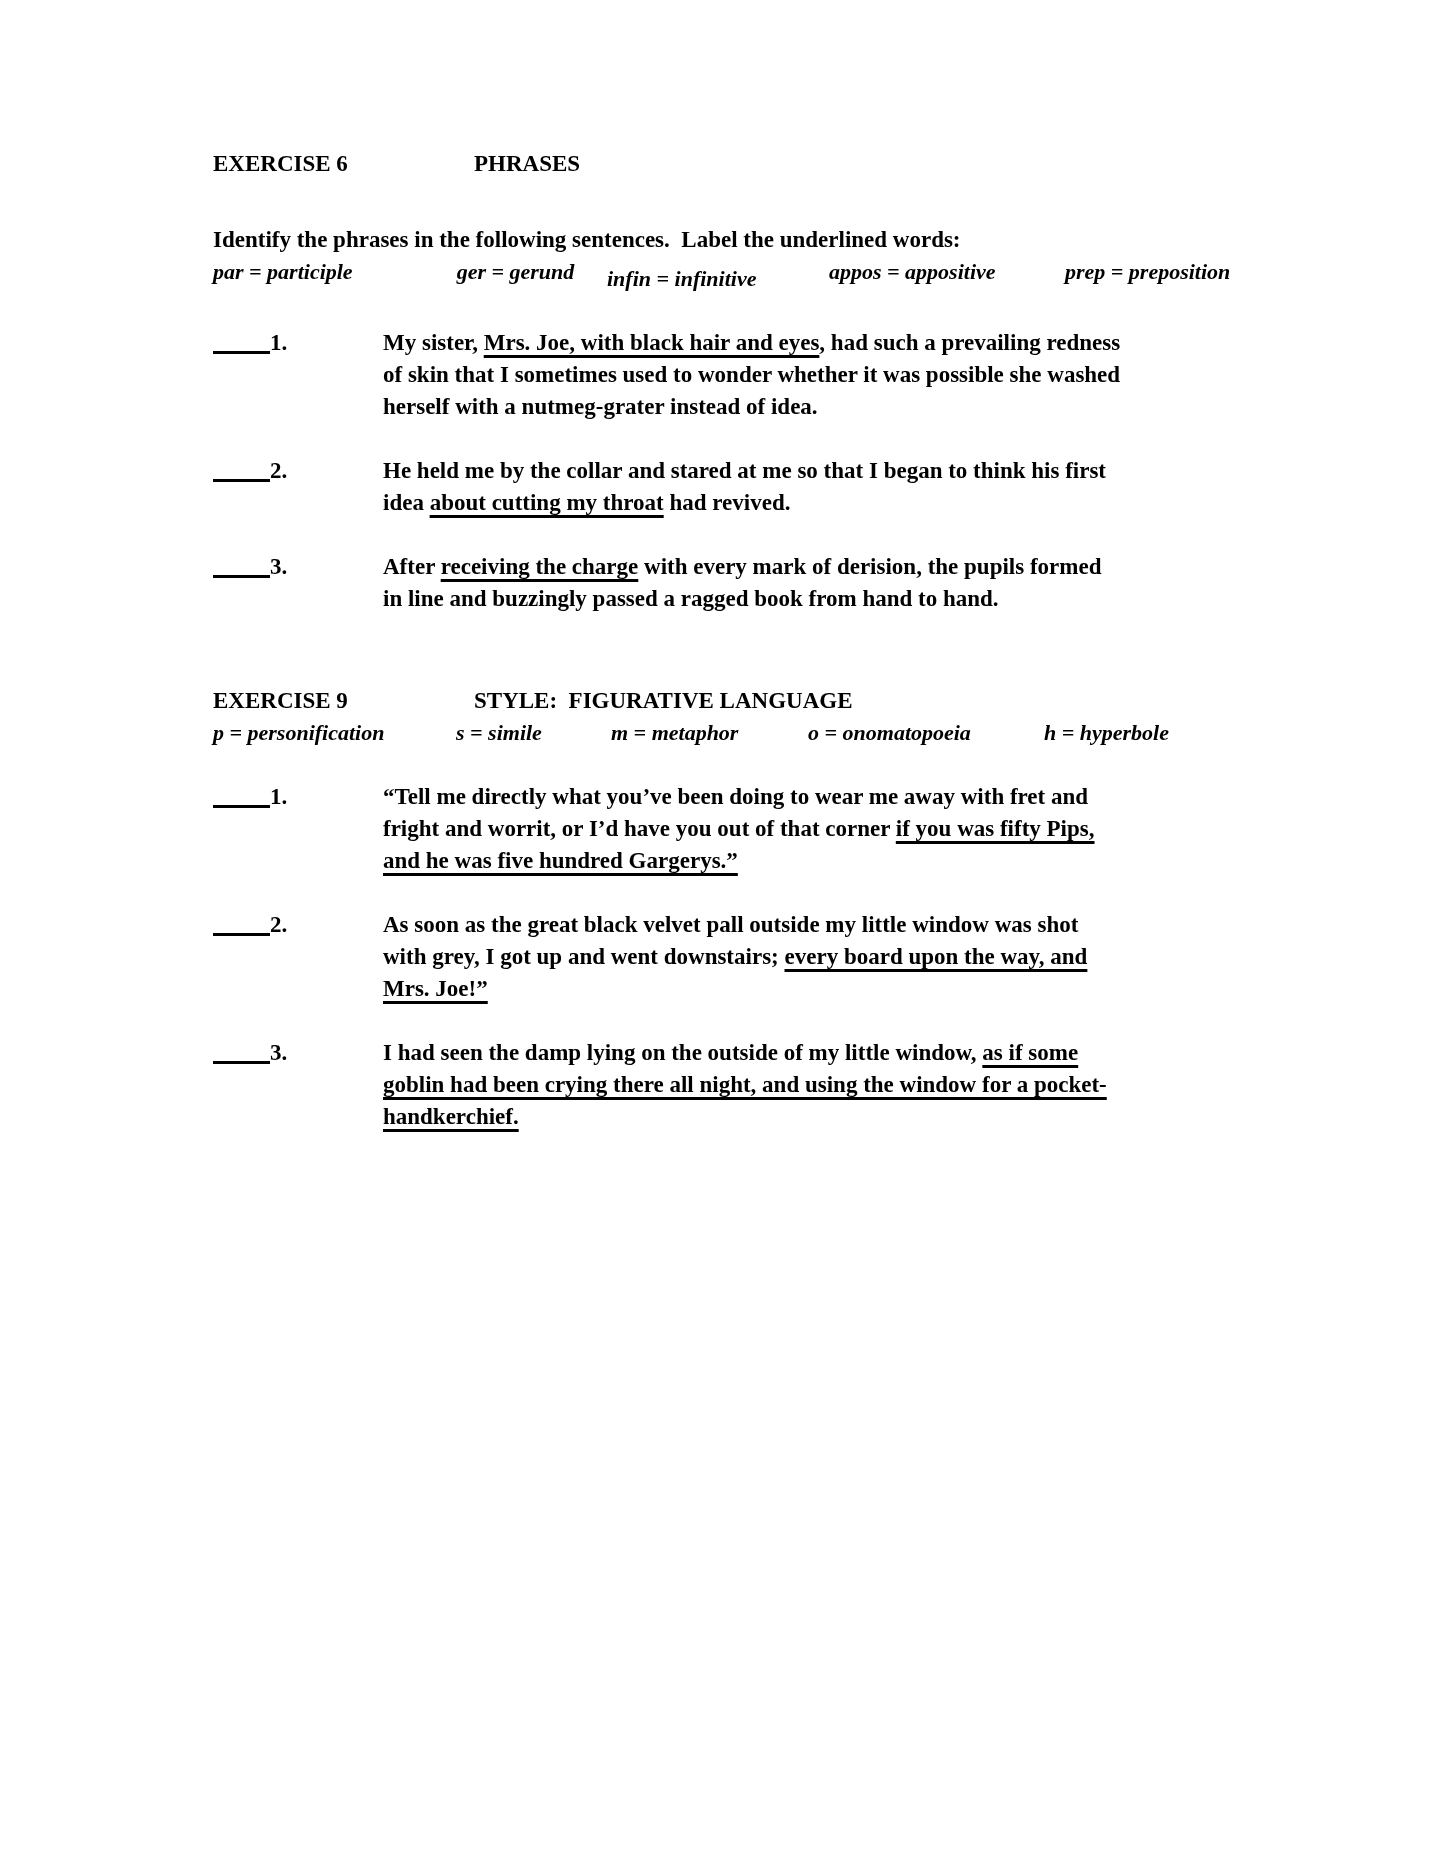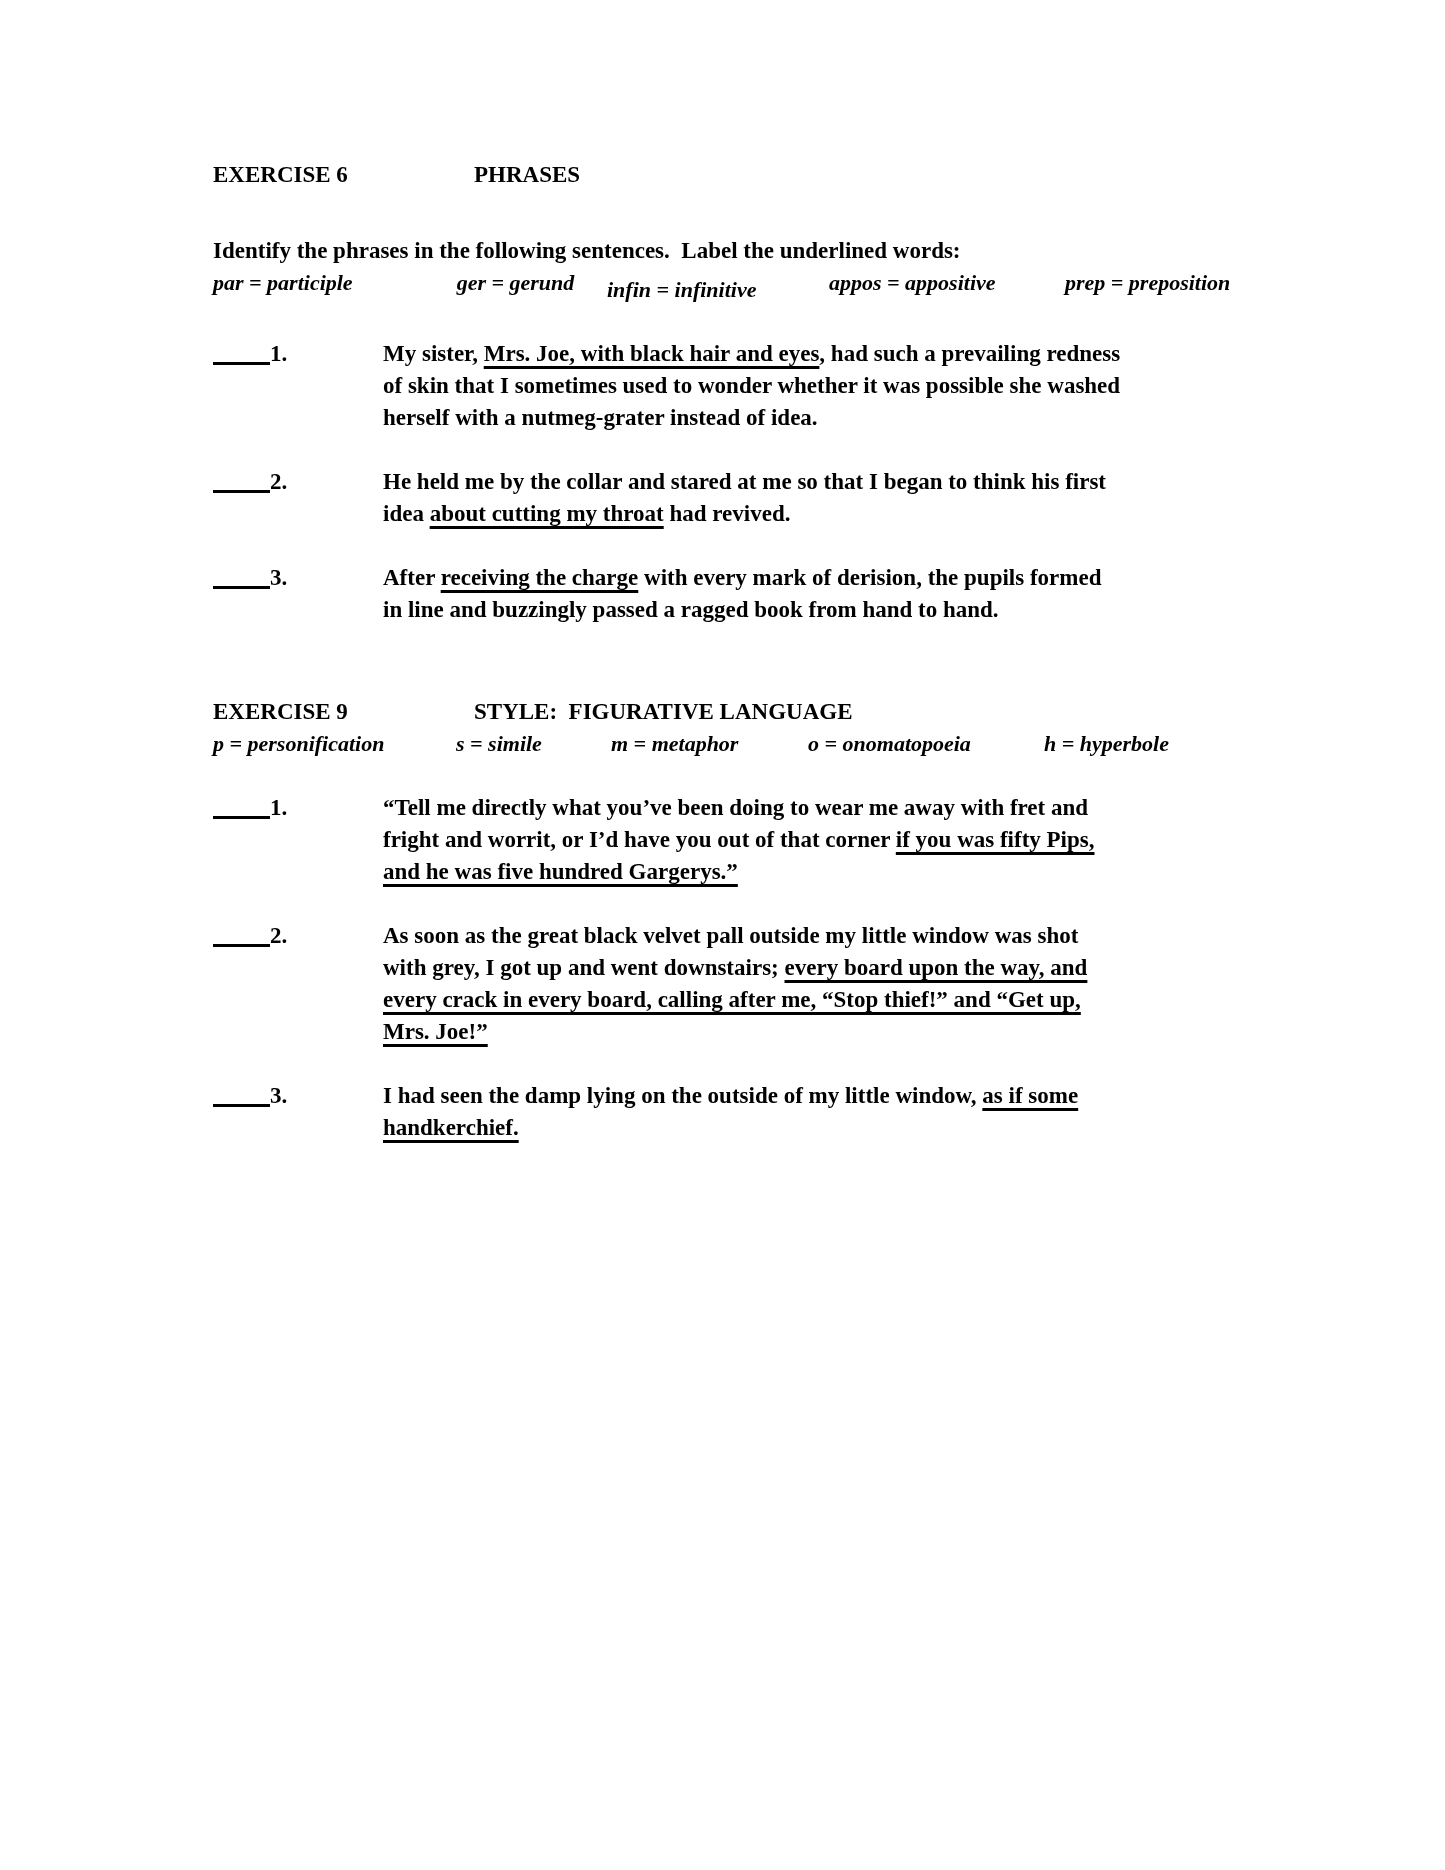--- a/index.html
+++ b/index.html
@@ -11,21 +11,21 @@
     background: #ffffff;
     color: #000000;
     font-family: "Liberation Serif", "DejaVu Serif", serif;
     font-weight: 700;
     font-size: 23px;
     line-height: 32px;
   }
   .content {
     position: absolute;
     left: 213px;
-    top: 159px;
+    top: 148px;
     width: 1150px;
   }
   .heading { display: flex; white-space: pre; }
   .heading .h-label { flex: 0 0 261px; }
   .section-ex9 { margin-top: 70px; }
   .instructions { margin: 44px 0 0 0; white-space: pre-wrap; }
   .key {
     display: flex;
     font-style: italic;
     font-size: 22px;
@@ -122,28 +122,28 @@
               <div class="line"><span class="">“Tell me directly what you’ve been doing to wear me away with fret and</span></div>
               <div class="line"><span class="">fright and worrit, or I’d have you out of that corner </span><span class="u">if you was fifty Pips,</span></div>
               <div class="line"><span class="u">and he was five hundred Gargerys.”</span></div>
             </div>
           </div>
           <div class="item">
             <div class="numcol"><span class="blank"></span><span class="num">2.</span></div>
             <div class="textcol">
               <div class="line"><span class="">As soon as the great black velvet pall outside my little window was shot</span></div>
               <div class="line"><span class="">with grey, I got up and went downstairs; </span><span class="u">every board upon the way, and</span></div>
-              <div class="line"><span class="u">every crack in every board, calling after me, “Stop thief!” and “Get up,</span></div>
               <div class="line"><span class="u">Mrs. Joe!”</span></div>
             </div>
           </div>
           <div class="item">
             <div class="numcol"><span class="blank"></span><span class="num">3.</span></div>
             <div class="textcol">
               <div class="line"><span class="">I had seen the damp lying on the outside of my little window, </span><span class="u">as if some</span></div>
+              <div class="line"><span class="u">goblin had been crying there all night, and using the window for a pocket-</span></div>
               <div class="line"><span class="u">handkerchief.</span></div>
             </div>
           </div>
         </div>
     </section>
 
   </div>
 </div>
 
 </body></html>

